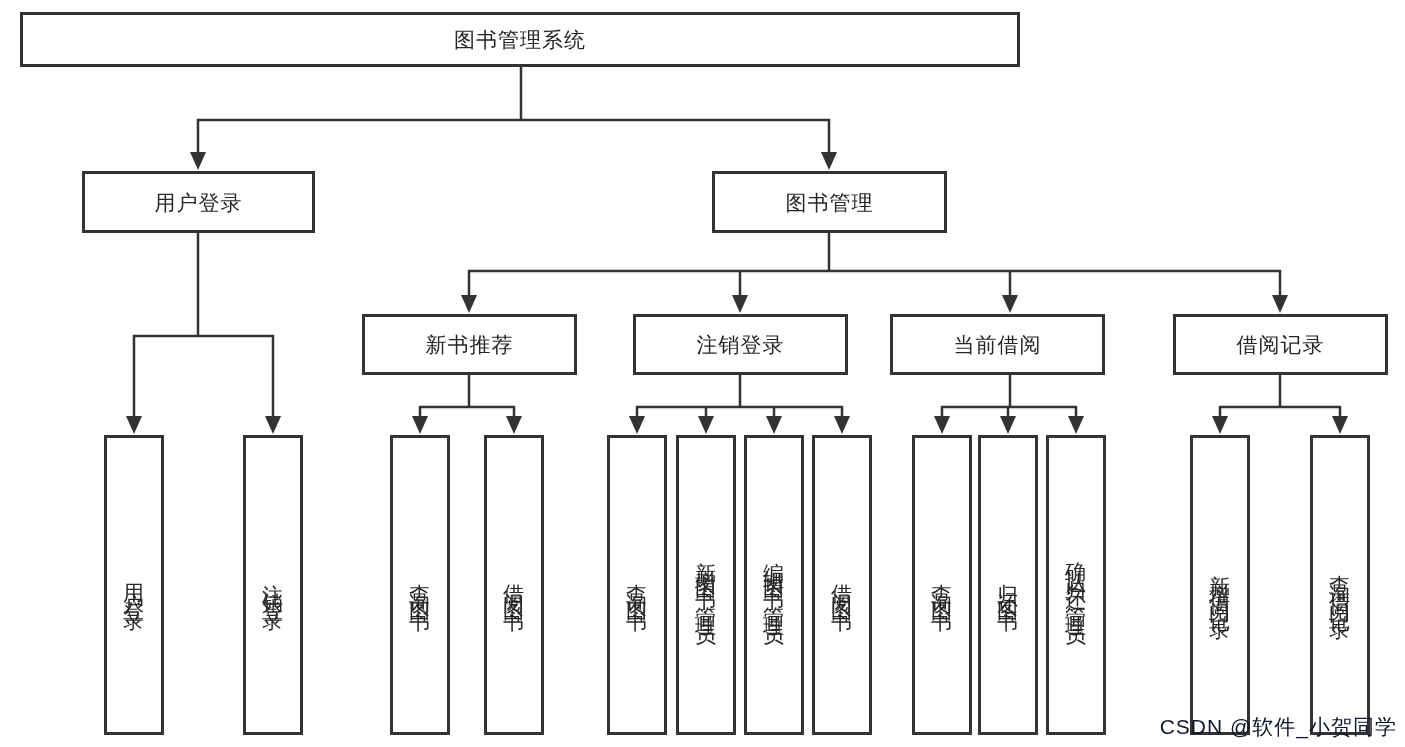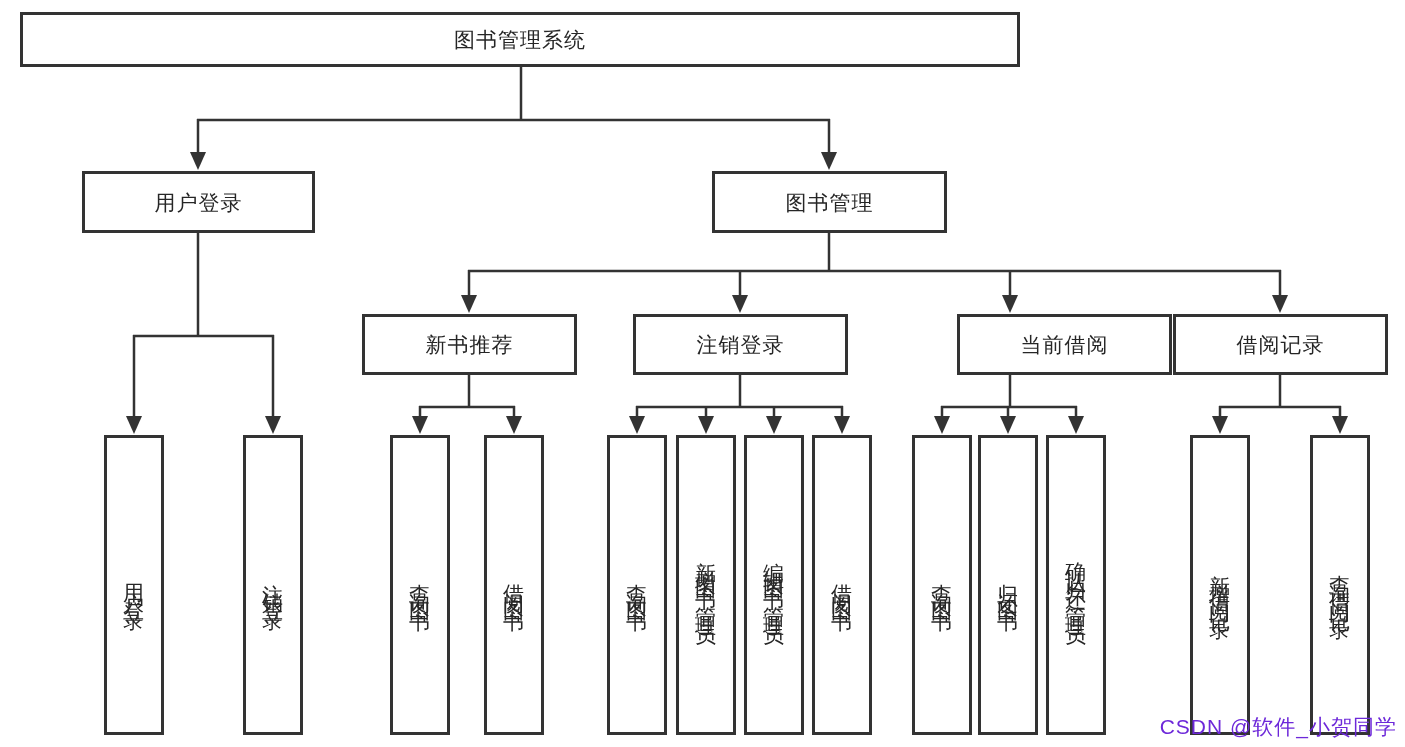--- a/index.html
+++ b/index.html
@@ -19,21 +19,21 @@
   .lv2a  { left:82px;  top:171px; width:233px;  height:62px; }
   .lv2b  { left:712px; top:171px; width:235px;  height:62px; }
   .lv3   { top:314px; width:215px; height:61px; }
   .leaf  {
     top:435px; width:60px; height:300px;
     writing-mode:vertical-rl; text-orientation:mixed;
     letter-spacing:9px; font-size:21px;
   }
   .watermark {
     position:absolute; right:8px; bottom:6px;
-    font-size:21px; color:#6d28d9; letter-spacing:1px;
+    font-size:21px; color:#0f172a; letter-spacing:1px;
   }
 </style>
 </head>
 <body>
 
 <div class="canvas">
 
   <svg class="connectors" width="1405" height="747" viewBox="0 0 1405 747">
     <g stroke="#333333" stroke-width="2.5" fill="none">
 
@@ -100,21 +100,21 @@
     </g>
   </svg>
 
   <div class="box root">图书管理系统</div>
 
   <div class="box lv2a">用户登录</div>
   <div class="box lv2b">图书管理</div>
 
   <div class="box lv3" style="left:362px;">新书推荐</div>
   <div class="box lv3" style="left:633px;">注销登录</div>
-  <div class="box lv3" style="left:957px;">当前借阅</div>
+  <div class="box lv3" style="left:890px;">当前借阅</div>
   <div class="box lv3" style="left:1173px;">借阅记录</div>
 
   <div class="box leaf" style="left:104px;">用户登录</div>
   <div class="box leaf" style="left:243px;">注销登录</div>
   <div class="box leaf" style="left:390px;">查询图书</div>
   <div class="box leaf" style="left:484px;">借阅图书</div>
   <div class="box leaf" style="left:607px;">查询图书</div>
   <div class="box leaf" style="left:676px;">新增图书（管理员）</div>
   <div class="box leaf" style="left:744px;">编辑图书（管理员）</div>
   <div class="box leaf" style="left:812px;">借阅图书</div>

